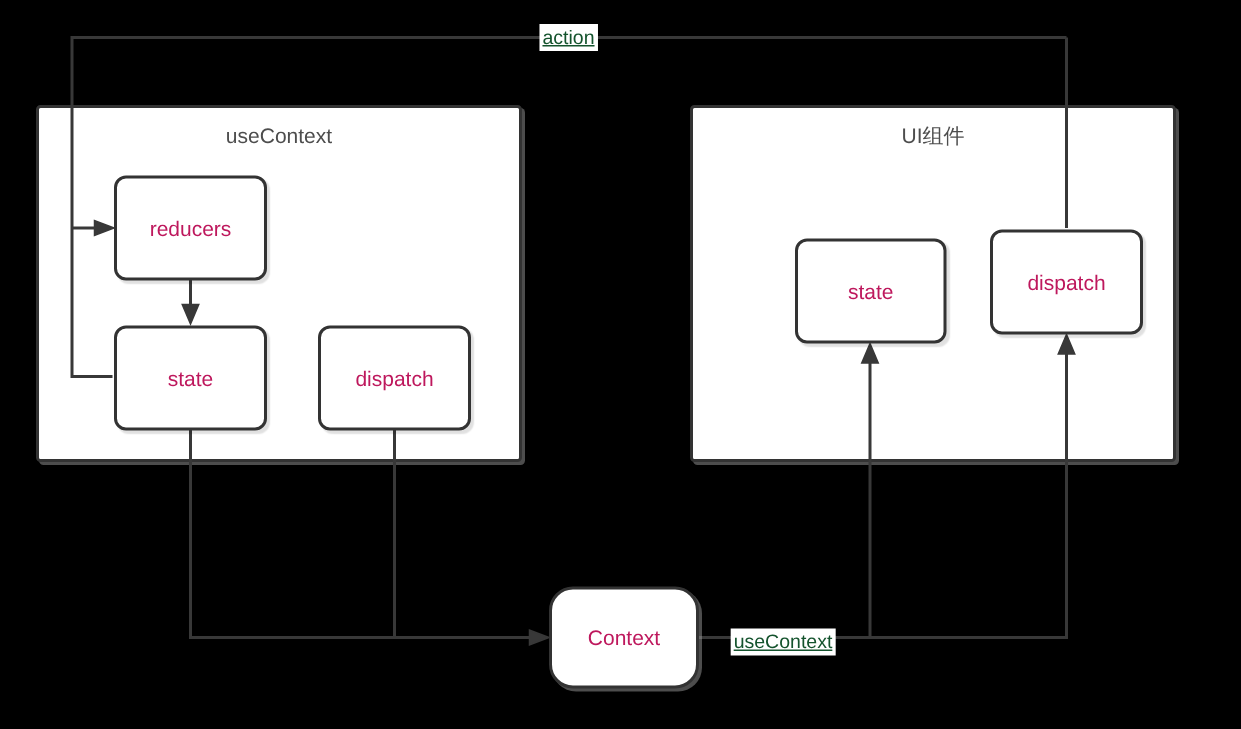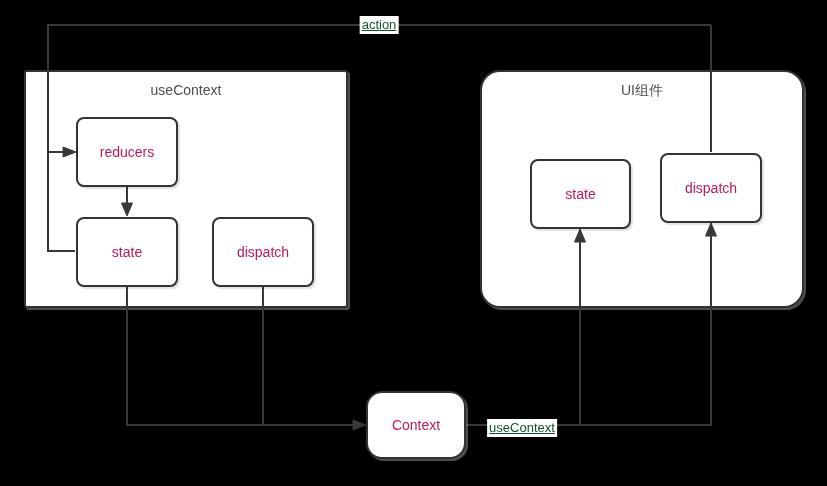--- a/index.html
+++ b/index.html
@@ -20,21 +20,21 @@
     position: absolute;
     width: 320px;
     height: 234px;
     background: #ffffff;
     border: 2px solid #333333;
     border-radius: 3px;
     box-shadow: 2px 2px 0 rgba(170,170,170,0.45);
     z-index: 1;
   }
   #group-usereducer { left: 24px; top: 70px; }
-  #group-ui-component { left: 480px; top: 70px; border-radius: 20px; }
+  #group-ui-component { left: 460px; top: 70px; }
   .group-title {
     display: block;
     text-align: center;
     padding-top: 10px;
     font-size: 14px;
     color: #4d4d4d;
   }
   
   #edges-svg {
     position: absolute;

